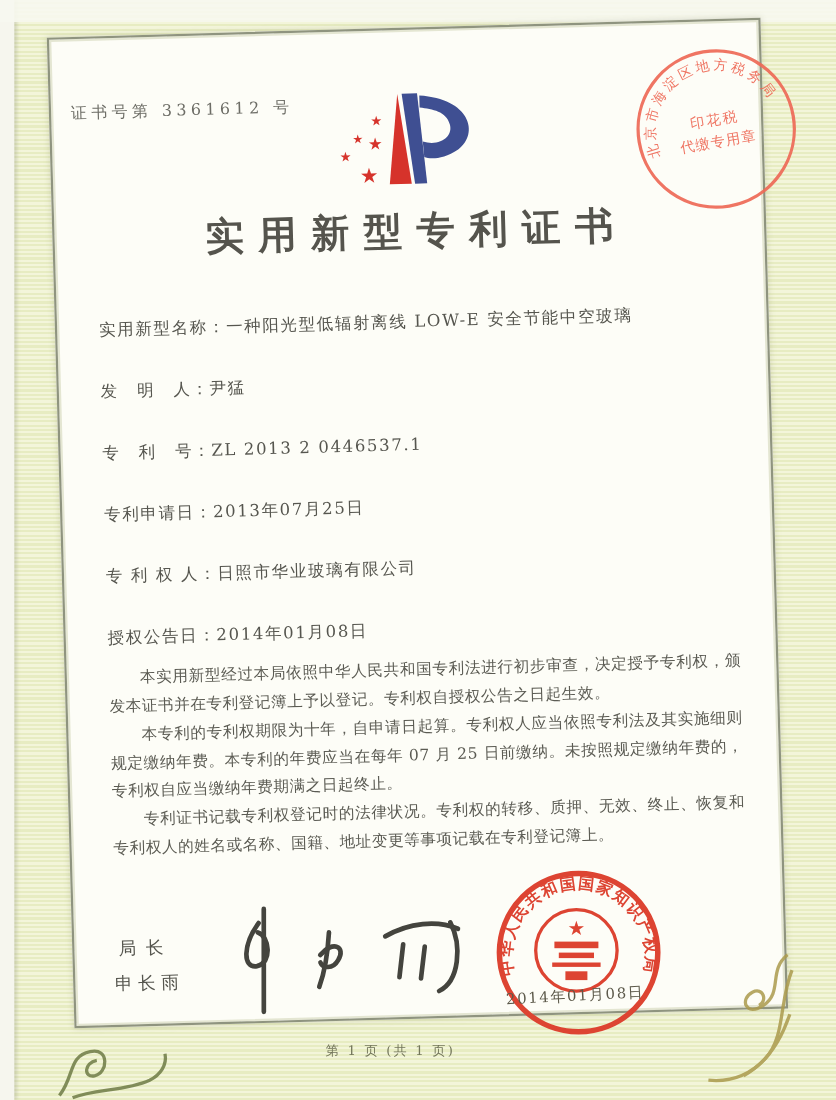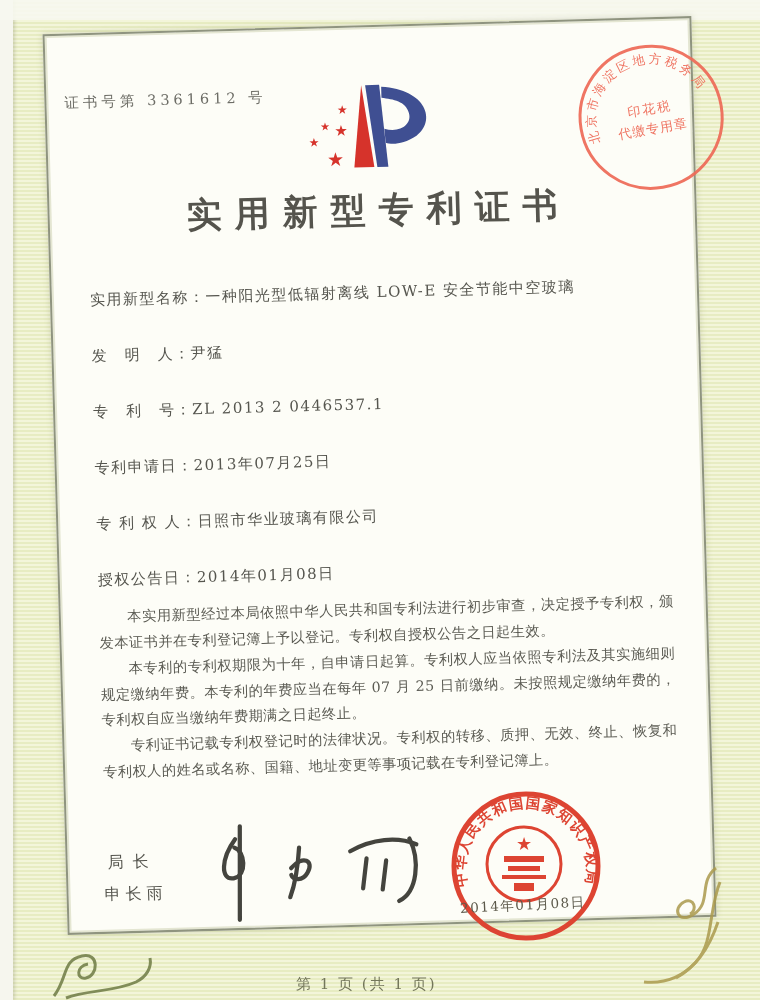--- a/index.html
+++ b/index.html
@@ -35,22 +35,22 @@
     color:#5b5b53;line-height:1.82;text-align:justify;}
   .paragraphs p{margin:0;text-indent:2em;letter-spacing:.5px;}
   .sig-title{position:absolute;left:40px;top:818px;font-size:16px;color:#55554e;letter-spacing:9px;}
   .sig-name{position:absolute;left:36px;top:850px;font-size:16px;color:#55554e;letter-spacing:5px;}
   .sig-script{position:absolute;left:128px;top:783px;width:255px;height:118px;}
   
   .office-seal{position:absolute;left:448px;top:788px;width:156px;height:156px;}
   .seal-date{position:absolute;left:460px;top:896px;width:150px;font-size:13.5px;
     color:#5c594a;letter-spacing:1.5px;transform:rotate(-3deg);white-space:nowrap;
     font-family:"DejaVu Serif","Liberation Serif",serif;}
-  .page-footer{position:absolute;left:296px;top:947px;font-size:15px;color:#73765a;
-    letter-spacing:2px;margin-top:28px;}
+  .page-footer{position:absolute;left:296px;top:947px;font-size:12px;color:#73765a;
+    letter-spacing:2px;}
   .flourish{position:absolute;}
   .flourish-bl{left:48px;top:938px;width:110px;height:62px;}
   .flourish-br{left:628px;top:862px;width:100px;height:138px;}
 </style>
 </head>
 <body>
 
 <div class="photo-edge-left"></div>
 <div class="photo-edge-top"></div>
 

